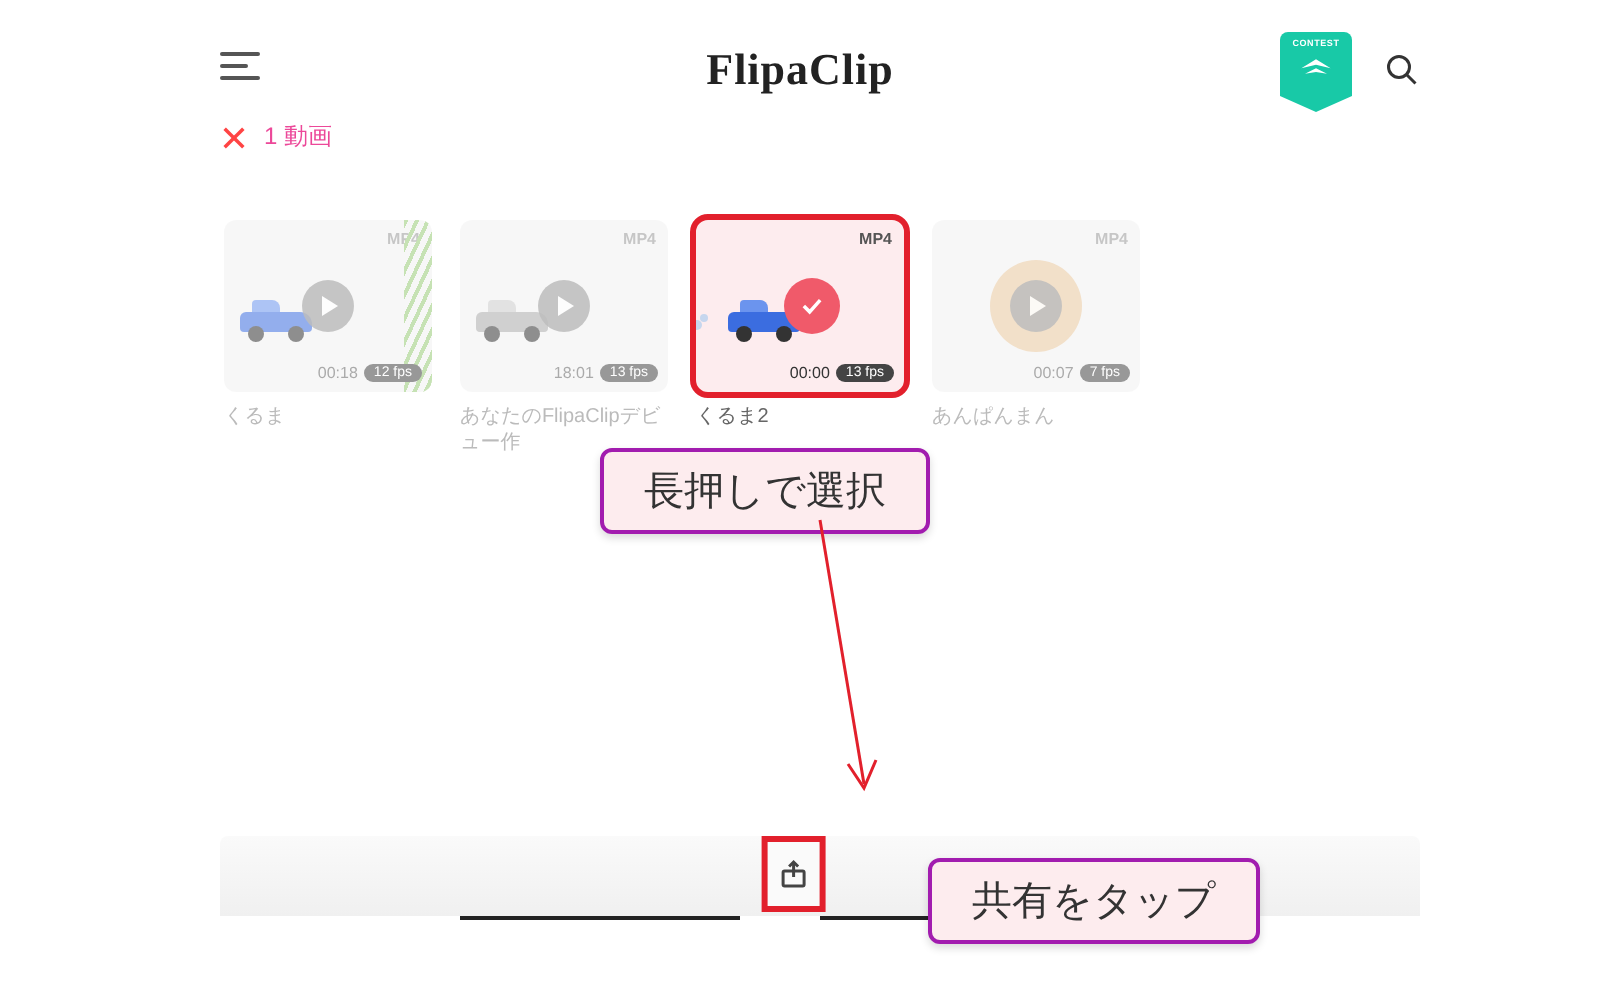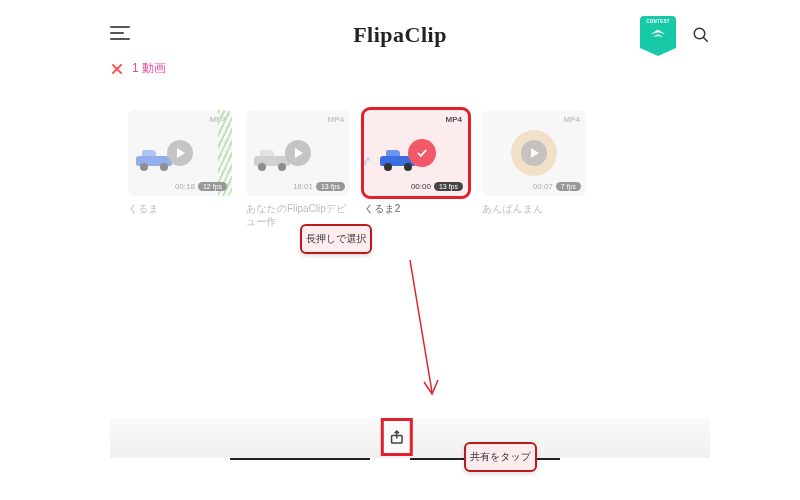--- a/index.html
+++ b/index.html
@@ -55,21 +55,21 @@
 
   .sel-bar {
     position:absolute; top:60px; left:110px;
     display:flex; align-items:center; gap:8px;
     color:#ec4899; font-size:12px;
   }
   .sel-bar .x { width:14px; height:14px; cursor:pointer; }
   .sel-bar .x svg{ width:14px; height:14px; stroke:#f44; }
 
   .grid {
-    position:absolute; top:110px; left:128px;
+    position:absolute; top:110px; left:112px;
     display:flex; gap:14px;
   }
   .card {
     width: 104px;
     position:relative;
   }
   .thumb {
     width:104px; height:86px;
     background:#f2f2f2;
     border-radius:6px;
@@ -135,24 +135,24 @@
   .face{ position:absolute; top:50%; left:50%; transform:translate(-50%,-50%); width:46px; height:46px; border-radius:50%; background:#e8c79e; }
   .smoke{ position:absolute; left:-2px; bottom:30px; width:10px; height:10px; }
   .smoke span{ position:absolute; border-radius:50%; background:#c6d6ee; }
   .smoke span:nth-child(1){width:5px;height:5px;left:0;top:4px;}
   .smoke span:nth-child(2){width:4px;height:4px;left:4px;top:1px;}
 
   
   .callout {
     position:absolute;
     background:#fdecee;
-    border:2px solid #b91c1c;
+    border:2px solid #a21caf;
     border-radius:6px;
-    padding:6px 4px;
-    font-size:10px; color:#333;
+    padding:6px 20px;
+    font-size:20px; color:#333;
     box-shadow:0 2px 4px rgba(0,0,0,0.15);
   }
   .arrow {
     position:absolute;
     left:400px; top:260px;
     width:2px; height:130px;
     pointer-events:none;
   }
   .arrow svg{ width:40px; height:150px; overflow:visible; }
 

